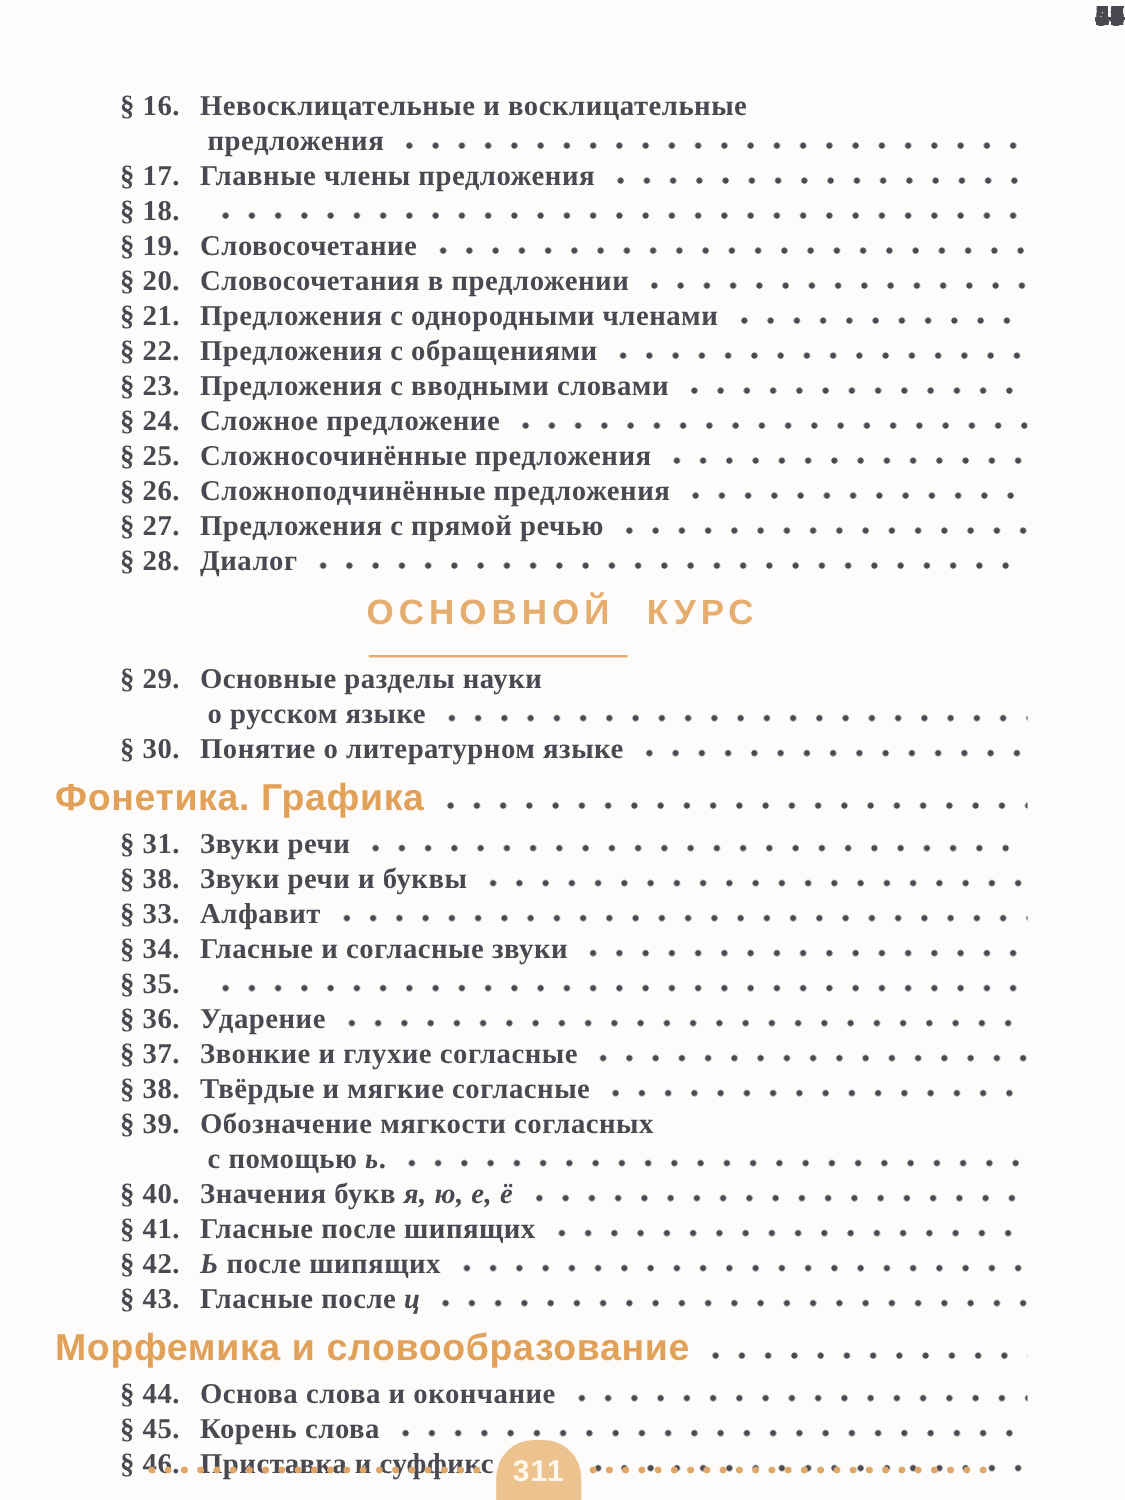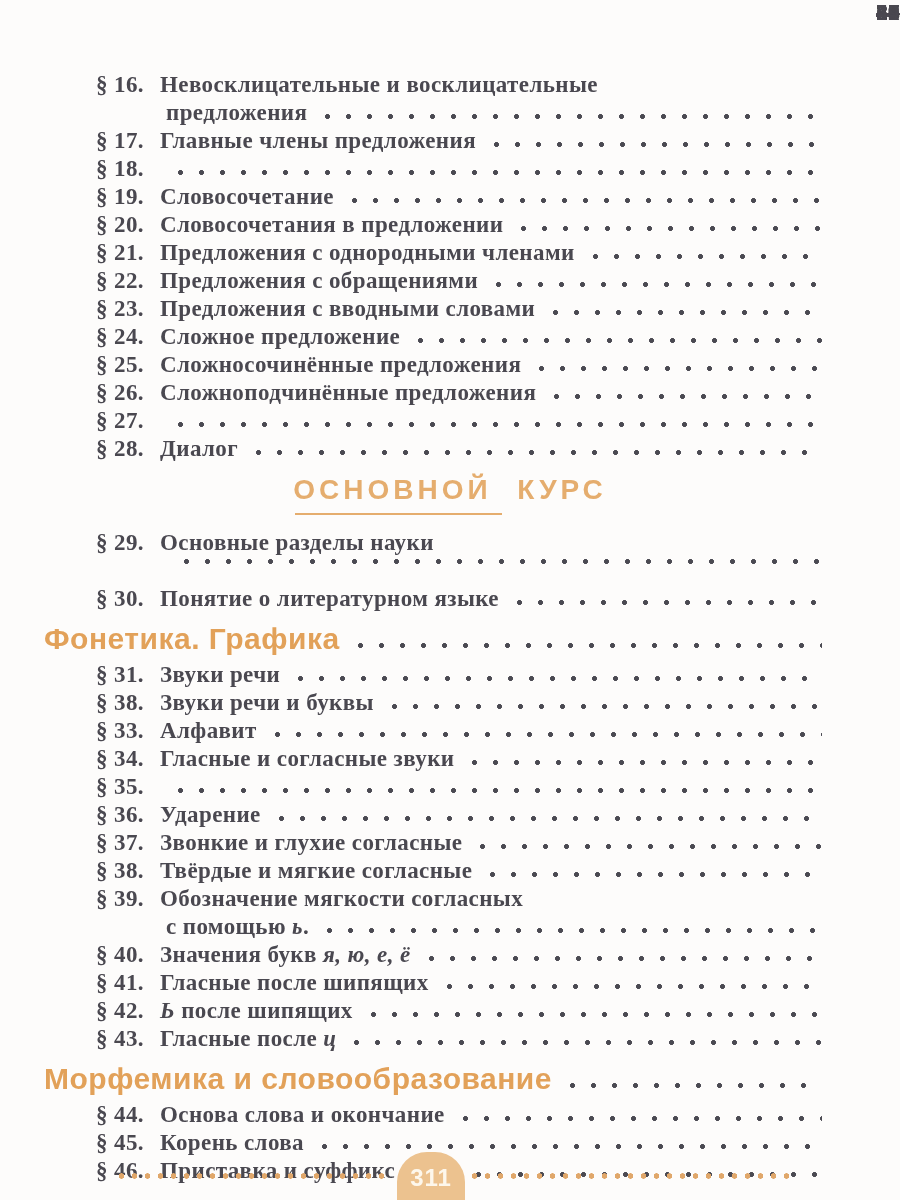--- a/index.html
+++ b/index.html
@@ -53,21 +53,21 @@
   }
   .main-heading .mh{
     position:relative;
     display:inline-block;
     font-family:"Liberation Sans","DejaVu Sans",sans-serif;
     font-weight:700;
     font-size:28px;
     letter-spacing:4px;
     word-spacing:14px;
     color:var(--accent-heading);
-    padding-bottom:9px;
+    padding-bottom:20px;
   }
   .main-heading .mh::after{
     content:"";
     position:absolute;
     left:2px;bottom:0;
     width:66%;height:2.5px;
     background:var(--accent-heading);
   }
   .row.section{
     padding-left:44px;
@@ -182,36 +182,38 @@
         <span class="page">36</span>
       </div>
       <div class="row entry">
         <span class="label">§ 26.</span>
         <span class="title"><span>Сложноподчинённые предложения</span></span>
         <div class="leader"></div>
         <span class="page">37</span>
       </div>
       <div class="row entry">
         <span class="label">§ 27.</span>
+        <span class="title"><span>Предложения с прямой речью</span></span>
         <div class="leader"></div>
         <span class="page">—</span>
       </div>
       <div class="row entry">
         <span class="label">§ 28.</span>
         <span class="title"><span>Диалог</span></span>
         <div class="leader"></div>
         <span class="page">38</span>
       </div>
       <div class="main-heading"><span class="mh">ОСНОВНОЙ КУРС</span></div>
       <div class="row entry">
         <span class="label">§ 29.</span>
         <span class="title"><span>Основные разделы науки</span></span>
       </div>
       <div class="row cont">
         <span class="indent"></span>
+        <span class="title"><span>о русском языке</span></span>
         <div class="leader"></div>
         <span class="page">39</span>
       </div>
       <div class="row entry">
         <span class="label">§ 30.</span>
         <span class="title"><span>Понятие о литературном языке</span></span>
         <div class="leader"></div>
         <span class="page">40</span>
       </div>
       <div class="row section">

